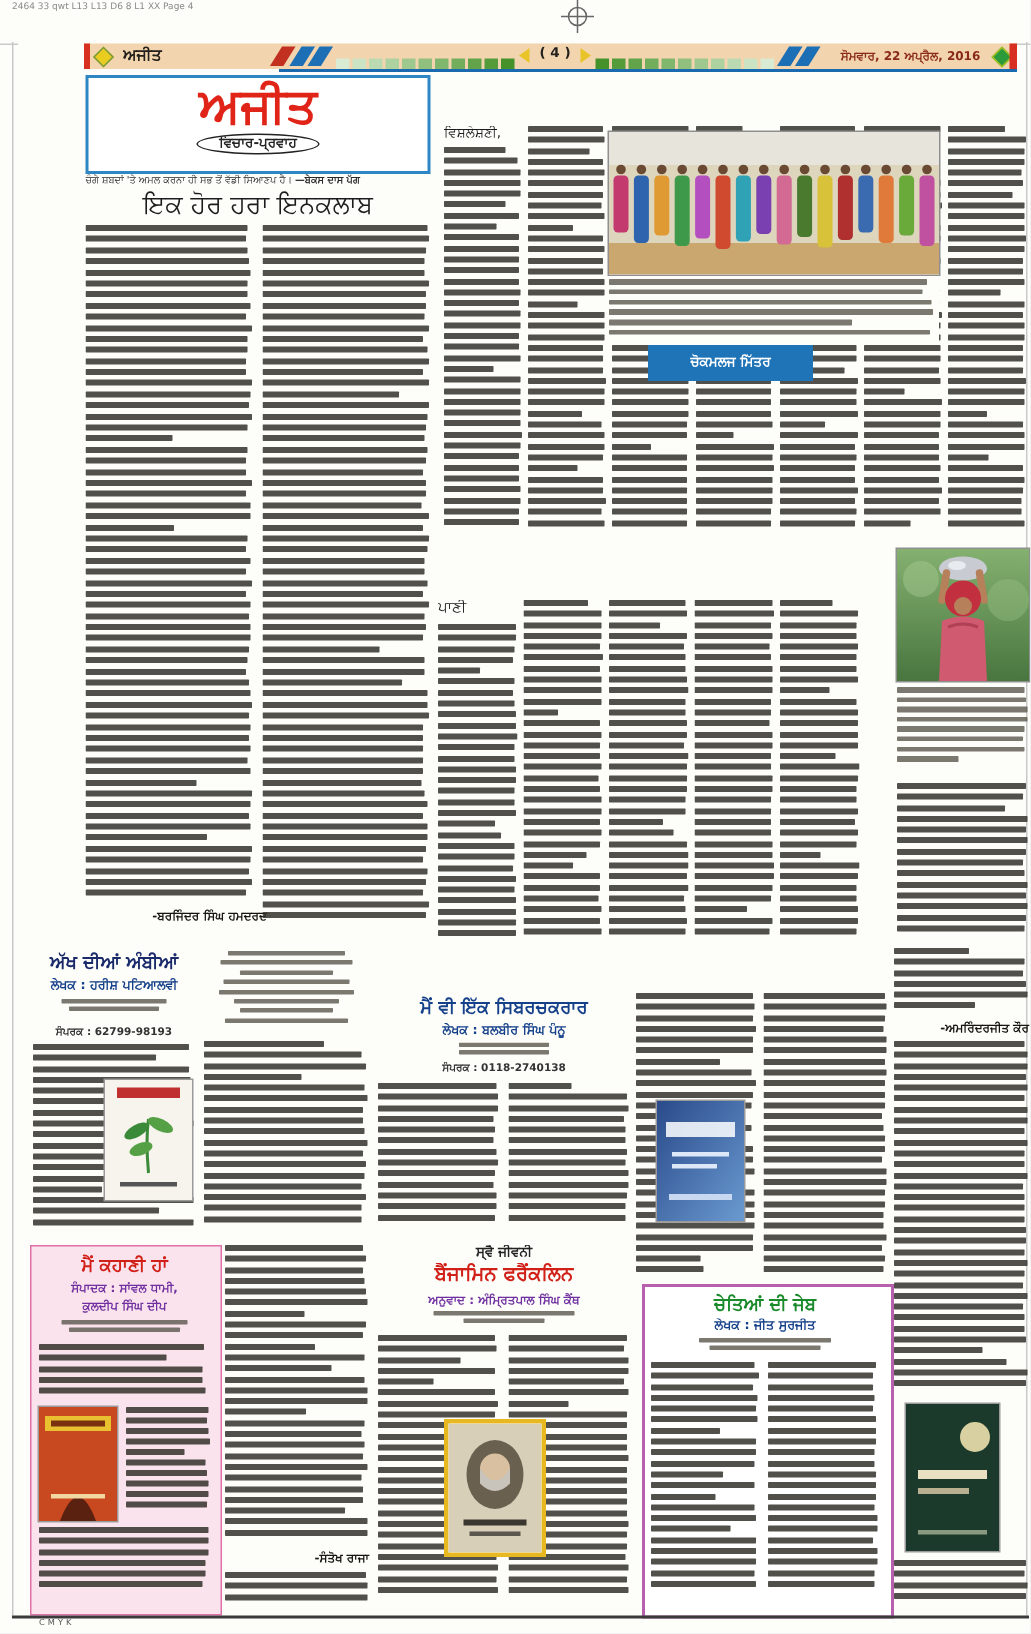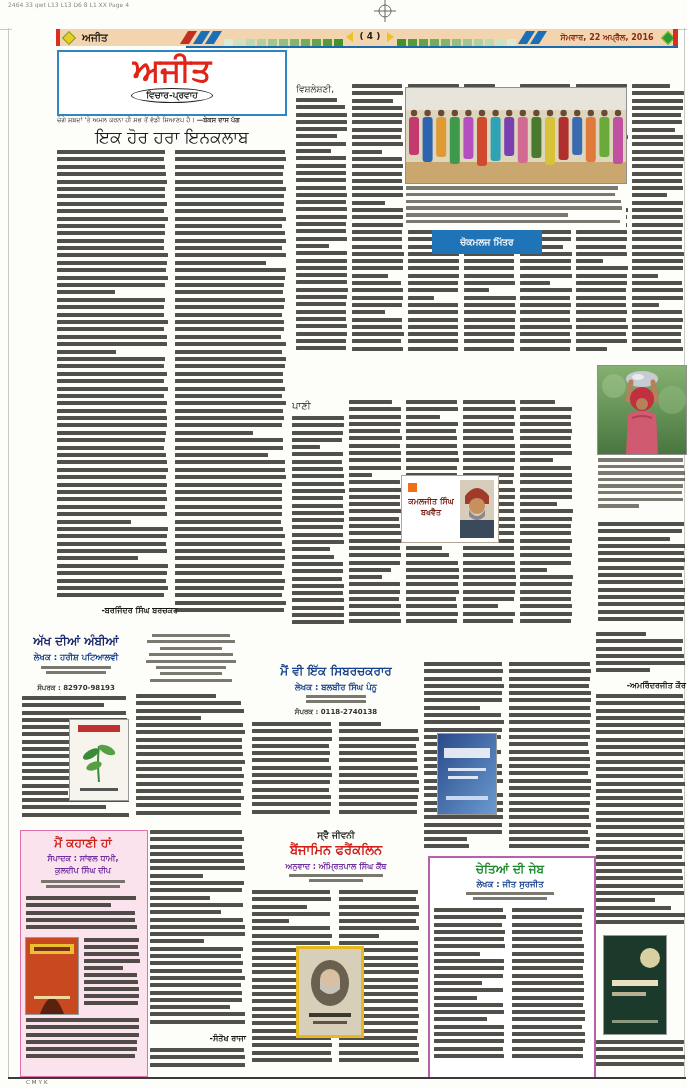--- a/index.html
+++ b/index.html
@@ -145,21 +145,21 @@
       <i style="width: 98.0027%; height: 4px; margin-bottom: 3.4px;"></i>
       <i style="width: 97.6875%; height: 4px; margin-bottom: 3.4px;"></i>
       <i style="width: 98.1892%; height: 4px; margin-bottom: 3.4px;"></i>
       <i style="width: 72.6102%; height: 4px; margin-bottom: 3.4px;"></i>
       <i style="width: 99.2684%; height: 4px; margin-bottom: 3.4px;"></i>
       <i style="width: 98.4202%; height: 4px; margin-bottom: 3.4px;"></i>
       <i style="width: 97.3257%; height: 4px; margin-bottom: 3.4px;"></i>
       <i style="width: 99.0286%; height: 4px; margin-bottom: 3.4px;"></i>
       <i style="width: 95.1773%; height: 4px; margin-bottom: 3.4px;"></i>
     </div>
-  <div class="abs sig" style="left:70px;top:606px;width:108px">-ਬਰਜਿੰਦਰ ਸਿੰਘ ਬਰਚਕਰ</div>
+  <div class="abs sig" style="left:70px;top:606px;width:108px">-ਬਰਜਿੰਦਰ ਸਿੰਘ ਹਮਦਰਦ</div>
   <div class="abs sim" style="left:175px;top:150px;width:112px;height:472px">
       <i style="width: 98.2182%; height: 4px; margin-bottom: 3.4px;"></i>
       <i style="width: 99.1156%; height: 4px; margin-bottom: 3.4px;"></i>
       <i style="width: 97.352%; height: 4px; margin-bottom: 3.4px;"></i>
       <i style="width: 96.3811%; height: 4px; margin-bottom: 3.4px;"></i>
       <i style="width: 96.3879%; height: 4px; margin-bottom: 3.4px;"></i>
       <i style="width: 99.1726%; height: 4px; margin-bottom: 3.4px;"></i>
       <i style="width: 97.6304%; height: 4px; margin-bottom: 3.4px;"></i>
       <i style="width: 97.5742%; height: 4px; margin-bottom: 3.4px;"></i>
       <i style="width: 96.0083%; height: 4px; margin-bottom: 3.4px;"></i>
@@ -701,31 +701,20 @@
       <i style="width: 50.4624%; height: 4px; margin-bottom: 3.3px;"></i>
       <i style="width: 99.3824%; height: 4px; margin-bottom: 3.3px;"></i>
       <i style="width: 97.9185%; height: 4px; margin-bottom: 3.3px;"></i>
       <i style="width: 96.3389%; height: 4px; margin-bottom: 3.3px;"></i>
       <i style="width: 96.8551%; height: 4px; margin-bottom: 3.3px;"></i>
       <i style="width: 98.8751%; height: 4px; margin-bottom: 3.3px;"></i>
       <i style="width: 99.0551%; height: 4px; margin-bottom: 3.3px;"></i>
       <i style="width: 95.6373%; height: 4px; margin-bottom: 3.3px;"></i>
     </div>
 
-  <div class="abs" style="left:402px;top:476px;width:96px;height:66px;background:#fff;box-shadow:0 0 0 1px #b0a694">
-    <div class="abs" style="left:6px;top:7px;width:9px;height:9px;background:#f07018"></div>
-    <div class="abs ctr" style="left:2px;top:20px;width:54px;font-size:8px;font-weight:bold;color:#7a2012;line-height:11px">ਕਮਲਜੀਤ ਸਿੰਘ ਬਖਵੈਤ</div>
-    <svg class="abs" style="left:58px;top:4px" width="34" height="58" viewBox="0 0 34 58">
-      <rect width="34" height="58" fill="#d8cdbb"></rect>
-      <path d="M5 16 Q17 0 29 16 L29 24 L5 24 Z" fill="#a03a2a"></path>
-      <circle cx="17" cy="26" r="8" fill="#c89060"></circle>
-      <path d="M9 30 Q17 42 25 30 L25 36 Q17 44 9 36 Z" fill="#8a8a88"></path>
-      <rect y="40" width="34" height="18" fill="#3a4a5a"></rect>
-    </svg>
-  </div>
 
   <svg class="abs photo" style="left:598px;top:366px" width="88" height="88" viewBox="0 0 88 88">
     <defs>
         <linearGradient id="wg" x1="0" y1="0" x2="0" y2="1">
       <stop offset="0" stop-color="#84b070"></stop>
           <stop offset="1" stop-color="#49763f"></stop>
         </linearGradient>
       </defs>
     <rect width="88" height="88" fill="url(#wg)"></rect>
     <circle cx="16" cy="20" r="12" fill="#a4c68e" opacity=".5"></circle>
@@ -765,21 +754,21 @@
       <i style="width: 96.5199%; height: 4px; margin-bottom: 3.3px;"></i>
     </div>
 
 
   <div class="abs ctr review-title nowrap" style="left:22px;top:634px;width:108px;font-size:12px;color:#1a2a6a">ਅੱਖ ਦੀਆਂ ਅੰਬੀਆਂ</div>
   <div class="abs ctr nowrap" style="left:22px;top:652px;width:108px;font-size:8.5px;font-weight:bold;color:#15408a">ਲੇਖਕ : ਹਰੀਸ਼ ਪਟਿਆਲਵੀ</div>
   <div class="abs sim light center" style="left:36px;top:666px;width:80px;height:15px">
       <i style="width: 86.8922%; height: 2.6px; margin-bottom: 2.6px;"></i>
       <i style="width: 74.4193%; height: 2.6px; margin-bottom: 2.6px;"></i>
     </div>
-  <div class="abs ctr nowrap" style="left:22px;top:684px;width:108px;font-size:7px;font-weight:bold;color:#333">ਸੰਪਰਕ : 82970-98193</div>
+  <div class="abs ctr nowrap" style="left:22px;top:684px;width:108px;font-size:7px;font-weight:bold;color:#333">ਸੰਪਰਕ : 62799-98193</div>
   <div class="abs sim" style="left:22px;top:696px;width:108px;height:128px">
       <i style="width: 96.3069%; height: 4px; margin-bottom: 3.3px;"></i>
       <i style="width: 75.6328%; height: 4px; margin-bottom: 3.3px;"></i>
       <i style="width: 96.7011%; height: 4px; margin-bottom: 3.3px;"></i>
       <i style="width: 97.3038%; height: 4px; margin-bottom: 3.3px;"></i>
       <i style="width: 95.4202%; height: 4px; margin-bottom: 3.3px;"></i>
       <i style="width: 98.1033%; height: 4px; margin-bottom: 3.3px;"></i>
       <i style="width: 98.5912%; height: 4px; margin-bottom: 3.3px;"></i>
       <i style="width: 99.0001%; height: 4px; margin-bottom: 3.3px;"></i>
       <i style="width: 97.082%; height: 4px; margin-bottom: 3.3px;"></i>

